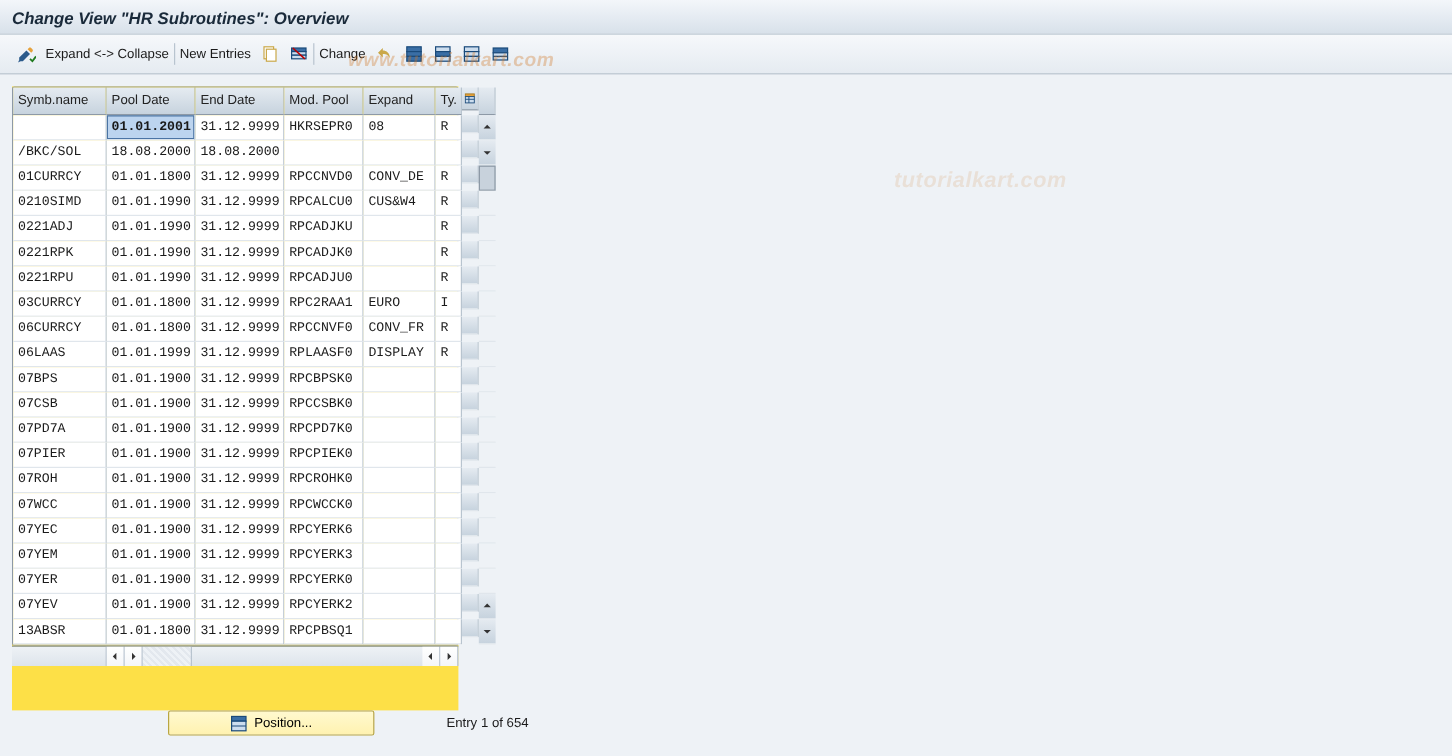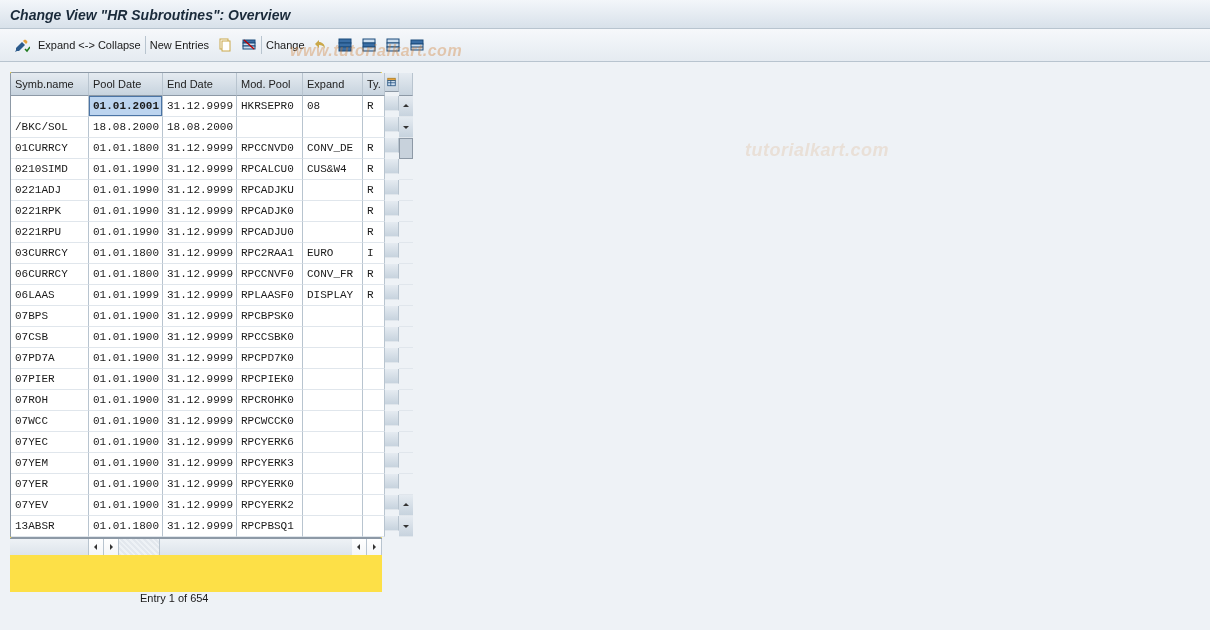--- a/index.html
+++ b/index.html
@@ -456,14 +456,24 @@
       <div class="btn">
         <svg class="arrow" viewBox="0 0 8 8">
             <path d="M3 1l3 3-3 3z" fill="#333"></path>
           </svg>
       </div>
     </div>
   </div>
 </div>
 
 <div class="footer">
+  <span class="pos-btn">
+    <span class="picon">
+      <svg viewBox="0 0 14 14">
+          <rect x="1" y="1" width="12" height="4" fill="#3a6ea5" stroke="#1a4a7a"></rect>
+          <rect x="1" y="5" width="12" height="8" fill="#cde" stroke="#1a4a7a"></rect>
+          <line x1="1" y1="9" x2="13" y2="9" stroke="#1a4a7a"></line>
+        </svg>
+    </span>
+    <span>Position...</span>
+  </span>
   <span>Entry 1 of 654</span>
 </div>
 
 </body></html>

